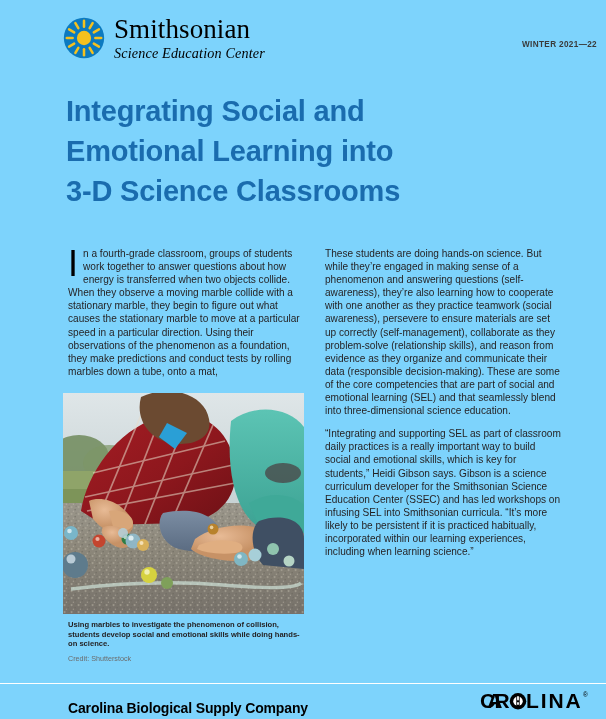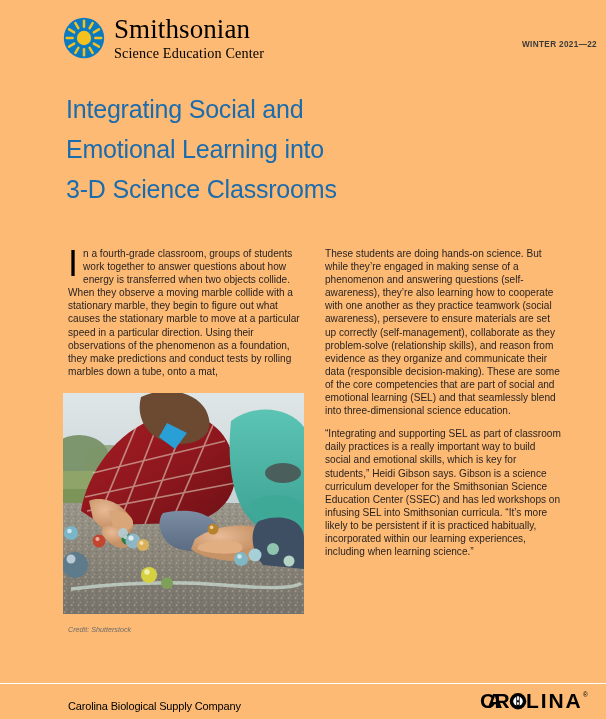--- a/index.html
+++ b/index.html
@@ -14,21 +14,21 @@
     overflow: hidden;
     font-family: "Liberation Sans", sans-serif;
     color: #231f20;
     -webkit-font-smoothing: antialiased;
   }
 
   .page {
     position: relative;
     width: 606px;
     height: 719px;
-    background: #fdba74;
+    background: #7dd3fc;
     box-sizing: border-box;
   }
 
   
   .masthead {
     position: absolute;
     left: 63px;
     top: 12px;
     width: 480px;
     height: 52px;
@@ -50,20 +50,21 @@
   }
   .logo-title {
     font-family: "Liberation Serif", serif;
     font-size: 27px;
     letter-spacing: 0.1px;
     color: #000000;
     line-height: 1.02;
   }
   .logo-sub {
     font-family: "Liberation Serif", serif;
+    font-style: italic;
     font-size: 14.2px;
     color: #000000;
     margin-top: 2px;
     letter-spacing: 0.15px;
   }
   .issue-date {
     position: absolute;
     right: 9px;
     top: 40px;
     font-size: 8.2px;
@@ -74,23 +75,23 @@
     white-space: nowrap;
   }
 
   
   .headline {
     position: absolute;
     left: 66px;
     top: 72px;
     width: 530px;
     color: #1a6cae;
-    font-size: 25px;
+    font-size: 29px;
     line-height: 40px;
-    font-weight: 400;
+    font-weight: 700;
     letter-spacing: -0.2px;
     white-space: pre-line;
   }
 
   
   .col {
     position: absolute;
     top: 247px;
     width: 237px;
     font-size: 10.1px;
@@ -143,38 +144,37 @@
     line-height: 9.6px;
     font-weight: bold;
     color: #231f20;
     margin: 0;
   }
   .credit {
     font-size: 7.2px;
     line-height: 9.4px;
     color: #6b6b6b;
     margin: 5px 0 0 0;
-    font-style: italic;
   }
 
   
   .footer-rule {
     position: absolute;
     left: 0;
     top: 683px;
     width: 606px;
     height: 1px;
     background: #ffffff;
   }
   .footer-company {
     position: absolute;
     left: 68px;
     top: 700px;
-    font-size: 11px;
-    font-weight: normal;
+    font-size: 14px;
+    font-weight: bold;
     letter-spacing: -0.15px;
     color: #000000;
     white-space: nowrap;
   }
   .footer-logo {
     position: absolute;
     right: 8px;
     top: 689px;
     height: 26px;
     display: flex;
@@ -338,20 +338,21 @@
         <circle cx="176.5" cy="163.5" r="2.3" fill="#ddf0f3" opacity="0.85"></circle>
         <circle cx="192" cy="162" r="6.5" fill="#a7cfd8"></circle>
         <circle cx="210" cy="156" r="6" fill="#8fc4ae"></circle>
         <circle cx="226" cy="168" r="5.5" fill="#b5d4c5"></circle>
         <circle cx="60" cy="140" r="5" fill="#b4cdd6" opacity="0.9"></circle>
       </g>
     </svg>
   </div>
 
   <div class="caption-block">
+    <p class="caption">Using marbles to investigate the phenomenon of collision, students develop social and emotional skills while doing hands-on science.</p>
     <p class="credit">Credit: Shutterstock</p>
   </div>
 
   <div class="footer-rule"></div>
   <div class="footer-company">Carolina Biological Supply Company</div>
   <div class="footer-logo">
     <svg width="118" height="26" viewBox="0 0 236 52" aria-hidden="true">
       <g fill="#000000" font-family="Liberation Sans, sans-serif" font-weight="bold">
         <text x="0" y="38" font-size="42" letter-spacing="-1.5" textLength="58">CAR</text>
         <text x="92" y="38" font-size="42" letter-spacing="-1.5" textLength="108">LINA</text>

